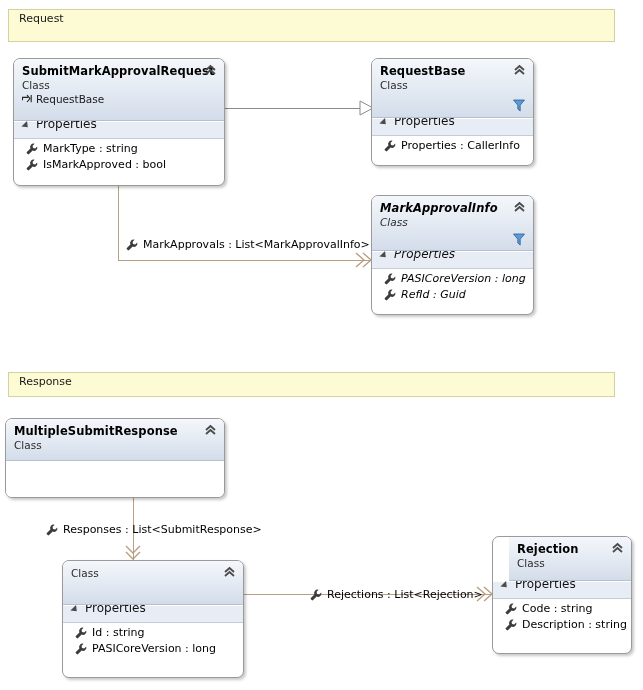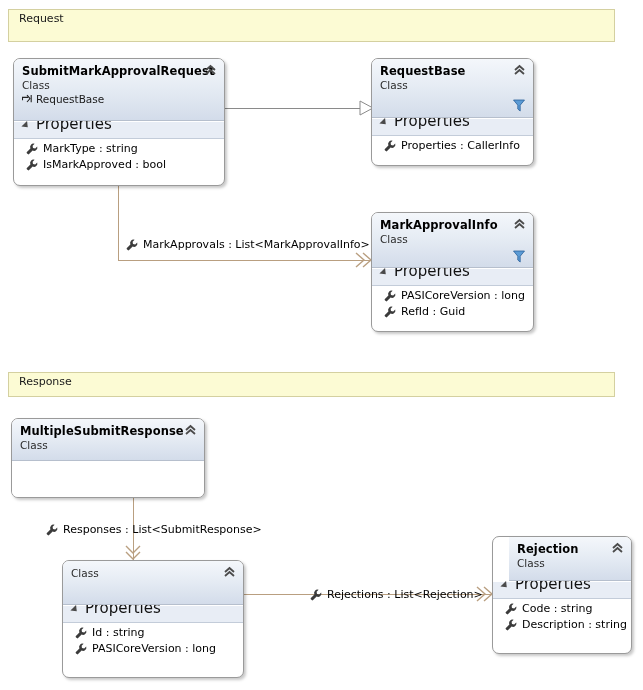--- a/index.html
+++ b/index.html
@@ -77,21 +77,21 @@
 
   
   .compartment-title {
     background: #e8edf5;
     border-bottom: 1px solid #c3ccd9;
     border-top: 1px solid #ffffff;
     padding: 2px 6px 14px 6px;
     display: flex;
     align-items: center;
     gap: 6px;
-    font-size: 15px;
+    font-size: 12px;
     color: #111;
     height: 14px;
     box-sizing: border-box;
   }
   .tri-down {
     width: 0; height: 0;
     border-left: 4px solid transparent;
     border-right: 4px solid transparent;
     border-top: 5px solid #4a4a4a;
     margin-left: 2px;
@@ -256,21 +256,21 @@
   <div class="member-list">
     <div class="member">
       <svg class="wrench" viewBox="0 0 12 12">
         <path d="M8.6 0.8 A3.4 3.4 0 0 0 4.4 5.4 L0.9 8.9 a1 1 0 0 0 0 1.4 l0.8 0.8 a1 1 0 0 0 1.4 0 L6.6 7.6 A3.4 3.4 0 0 0 11.2 3.4 L9.2 5.4 L7 5 L6.6 2.8 Z" fill="#3b3b3b"></path>
       </svg>
       <span>Properties : CallerInfo</span>
     </div>
   </div>
 </div>
 
-<div class="clsbox" style="left:371px; top:212px; width:163px; height:120px;">
+<div class="clsbox" style="left:371px; top:195px; width:163px; height:120px;font-style:italic;">
   <div class="cls-header" style="height:55px;">
     <div class="cls-title">MarkApprovalInfo</div>
     <div class="cls-stereo">Class</div>
     <svg class="chevron-up" viewBox="0 0 13 13">
       <polyline points="2,6 6.5,2 11,6" fill="none" stroke="#4c4c4c" stroke-width="1.8"></polyline>
       <polyline points="2,10 6.5,6 11,10" fill="none" stroke="#4c4c4c" stroke-width="1.8"></polyline>
     </svg>
     <svg class="funnel" viewBox="0 0 12 13" style="top:37px;">
       <polygon points="0.5,1 11.5,1 7.2,6.2 7.2,12 4.8,10 4.8,6.2" fill="#5b9bd5" stroke="#2a6099" stroke-width="0.8"></polygon>
     </svg>
@@ -288,21 +288,21 @@
     </div>
     <div class="member">
       <svg class="wrench" viewBox="0 0 12 12">
         <path d="M8.6 0.8 A3.4 3.4 0 0 0 4.4 5.4 L0.9 8.9 a1 1 0 0 0 0 1.4 l0.8 0.8 a1 1 0 0 0 1.4 0 L6.6 7.6 A3.4 3.4 0 0 0 11.2 3.4 L9.2 5.4 L7 5 L6.6 2.8 Z" fill="#3b3b3b"></path>
       </svg>
       <span>RefId : Guid</span>
     </div>
   </div>
 </div>
 
-<div class="clsbox" style="left:11px; top:418px; width:194px; height:80px;">
+<div class="clsbox" style="left:5px; top:418px; width:220px; height:80px;">
   <div class="cls-header" style="height:42px;">
     <div class="cls-title">MultipleSubmitResponse</div>
     <div class="cls-stereo">Class</div>
     <svg class="chevron-up" viewBox="0 0 13 13">
       <polyline points="2,6 6.5,2 11,6" fill="none" stroke="#4c4c4c" stroke-width="1.8"></polyline>
       <polyline points="2,10 6.5,6 11,10" fill="none" stroke="#4c4c4c" stroke-width="1.8"></polyline>
     </svg>
   </div>
   <div class="empty-body"></div>
 </div>

